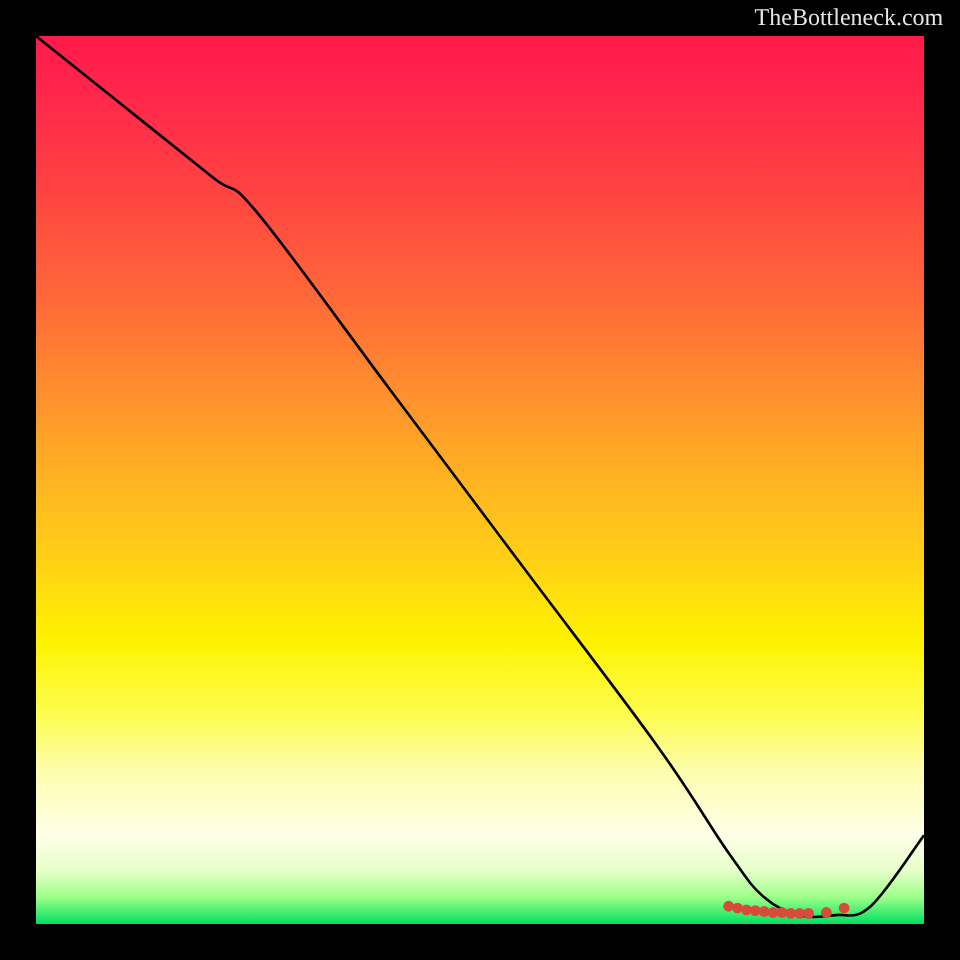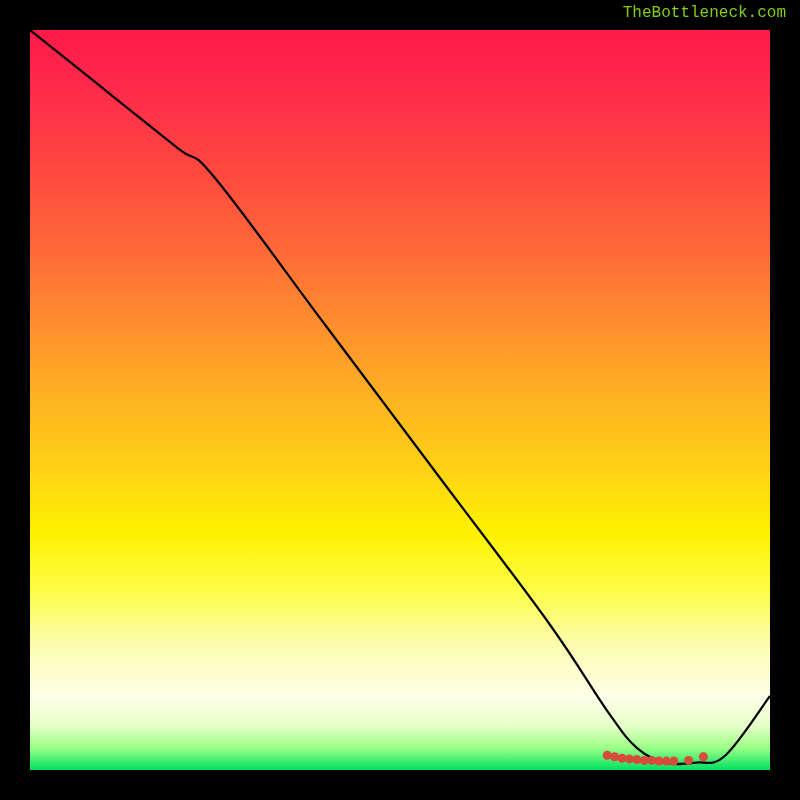--- a/index.html
+++ b/index.html
@@ -8,25 +8,25 @@
     height: 800px;
     background: #000000;
     position: relative;
     font-family: Arial, sans-serif;
     overflow: hidden;
   }
   .watermark {
     position: absolute;
     top: 4px;
     right: 14px;
-    color: #84cc16;
-    font-size: 16px;
+    color: #e5e5e5;
+    font-size: 20px;
     font-weight: 500;
     z-index: 10;
-    font-family: Liberation Mono, monospace;
+    font-family: Liberation Serif, serif;
   }
   .plot-area {
     position: absolute;
     left: 30px;
     top: 30px;
     width: 740px;
     height: 740px;
     background: linear-gradient(to bottom,
       #ff1a4a 0%,
       #ff2a4a 8%,

